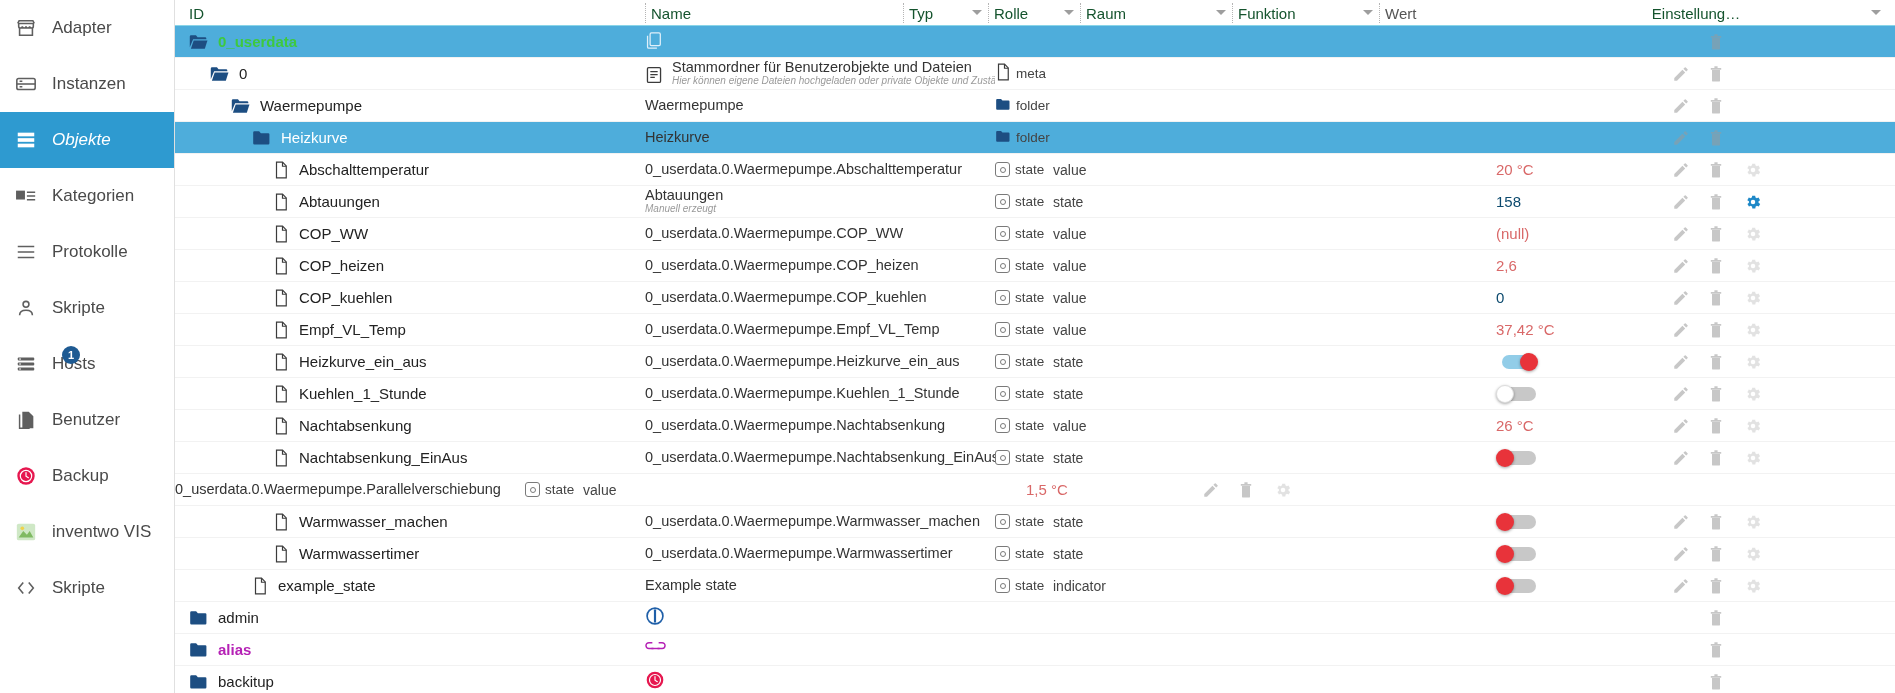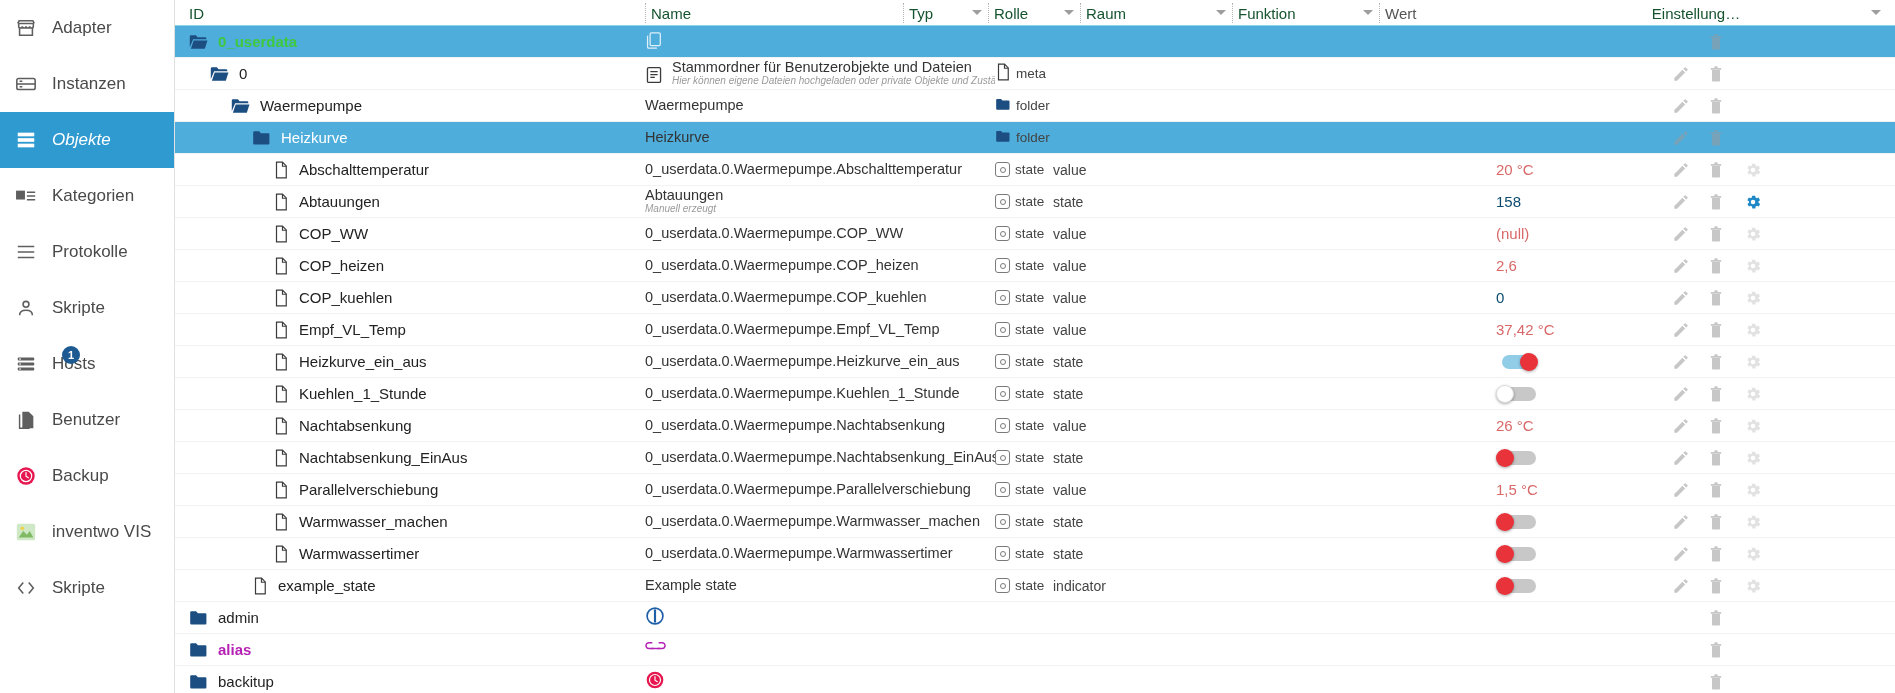--- a/index.html
+++ b/index.html
@@ -923,29 +923,20 @@
             <span class="act"><svg width="16" height="18" viewBox="0 0 20 22" fill="#9a9a9a">
                 <path d="M5 6h10v13a1.5 1.5 0 0 1-1.5 1.5h-7A1.5 1.5 0 0 1 5 19z"></path>
                 <path d="M3.5 3.6h13v2h-13zM8 1.4h4v2H8z"></path>
               </svg></span>
             <span class="act dim"><svg width="18" height="18" viewBox="0 0 24 24" fill="#9a9a9a">
                 <path d="M19.4 13a7.6 7.6 0 0 0 0-2l2-1.5-2-3.4-2.4 1a7.6 7.6 0 0 0-1.7-1l-.4-2.6h-4l-.4 2.6a7.6 7.6 0 0 0-1.7 1l-2.4-1-2 3.4L6.6 11a7.6 7.6 0 0 0 0 2l-2 1.5 2 3.4 2.4-1a7.6 7.6 0 0 0 1.7 1l.4 2.6h4l.4-2.6a7.6 7.6 0 0 0 1.7-1l2.4 1 2-3.4zM12 15a3 3 0 1 1 0-6 3 3 0 0 1 0 6z"></path>
               </svg></span>
           </div>
         </div>
         <div class="row">
-          <div class="c-id" style="padding-left:98px">
-            <span class="folder-ico">
-              <svg width="16" height="18" viewBox="0 0 20 24" fill="none" stroke="#3b3b3b" stroke-width="1.6">
-                <path d="M4 1.5h8l5 5v16H4z"></path>
-                <path d="M12 1.5V7h5"></path>
-              </svg>
-            </span>
-            <span class="">Parallelverschiebung</span>
-          </div>
           <div class="c-name">
             <span class="name-stack">
               <span class="name-main">0_userdata.0.Waermepumpe.Parallelverschiebung</span>
             </span>
           </div>
           <div class="c-typ">
             <span class="type-chip">
               <i></i>
             </span>
             <span>state</span>

